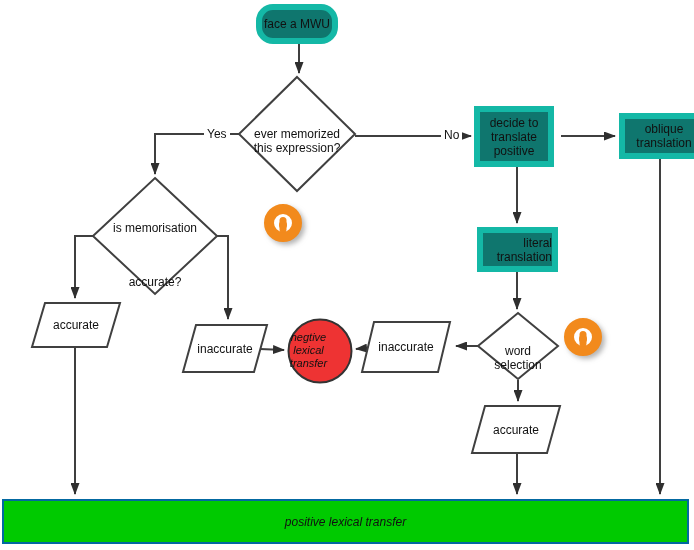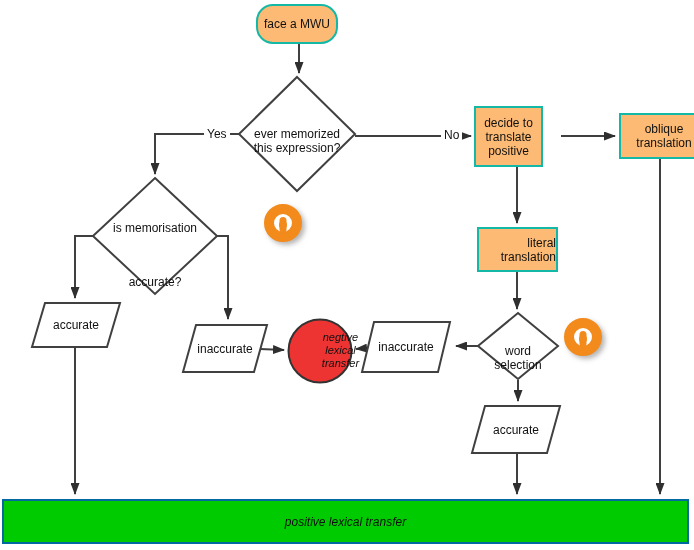--- a/index.html
+++ b/index.html
@@ -3,21 +3,21 @@
 <meta charset="utf-8">
 <style>
   html,body{margin:0;padding:0;background:#e9e9e9;}
   #stage{
     position:relative;width:694px;height:550px;background:#ffffff;
     font-family:"Liberation Sans", sans-serif;color:#111;overflow:hidden;
   }
   #stage *{box-sizing:border-box;}
   .layer{position:absolute;left:0;top:0;}
   .node-rect{
-    position:absolute;border:2px solid #14b8a6;background:#fdba74;
+    position:absolute;border:6px solid #14b8a6;background:#0f766e;
     display:flex;flex-direction:column;align-items:center;justify-content:center;
     font-size:12px;line-height:14px;text-align:center;z-index:3;
   }
   .start{border-radius:17px;}
   .label-overlay{
     position:absolute;display:flex;flex-direction:column;align-items:center;justify-content:center;
     font-size:12px;line-height:14px;text-align:center;z-index:4;pointer-events:none;
   }
   .edge-label{
     position:absolute;background:#ffffff;font-size:12px;line-height:13px;
@@ -81,21 +81,21 @@
       <polygon points="374,322 450,322 438,372 362,372"></polygon>
       <polygon points="485,406 560,406 547,453 472,453"></polygon>
       <circle cx="320" cy="351" r="31.5" fill="#ee3333" stroke="#333333"></circle>
     </g>
   </svg>
 
   <div class="node-rect start" style="left:256px;top:4px;width:82px;height:40px;">
     <span>face a MWU</span>
   </div>
 
-  <div class="node-rect" style="left:474px;top:106px;width:69px;height:61px;text-align:center;">
+  <div class="node-rect" style="left:474px;top:106px;width:80px;height:61px;text-align:center;">
     <span>decide to</span>
     <span>translate</span>
     <span>positive</span>
   </div>
 
   <div class="node-rect" style="left:619px;top:113px;width:90px;height:46px;">
     <span>oblique</span>
     <span>translation</span>
   </div>
 
@@ -128,21 +128,21 @@
   </div>
 
   <div class="label-overlay" style="left:362px;top:322px;width:88px;height:50px;">
     <span>inaccurate</span>
   </div>
 
   <div class="label-overlay" style="left:472px;top:406px;width:88px;height:47px;">
     <span>accurate</span>
   </div>
 
-  <div class="label-overlay circle-text" style="left:304px;top:331px;width:73px;">
+  <div class="label-overlay circle-text" style="left:272px;top:331px;width:73px;">
     <span>negtive</span>
     <span>lexical</span>
     <span>transfer</span>
   </div>
 
   <div class="edge-label" style="left:164px;top:127px;">Yes</div>
   <div class="edge-label" style="left:401px;top:128px;">No</div>
 
   <div class="warn" style="left:264px;top:204px;">
     <div class="warn-bar"></div>

